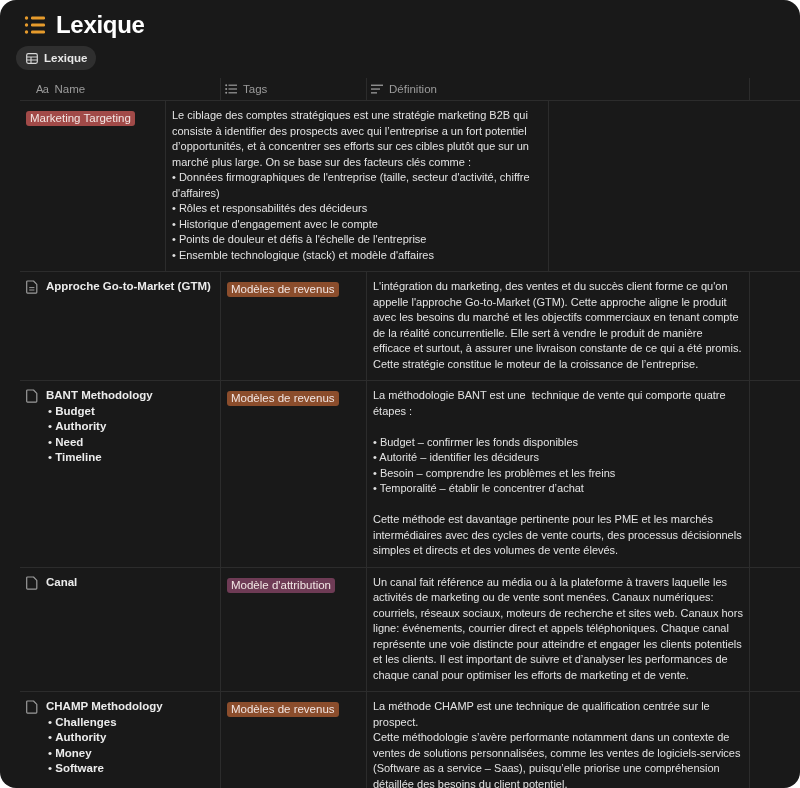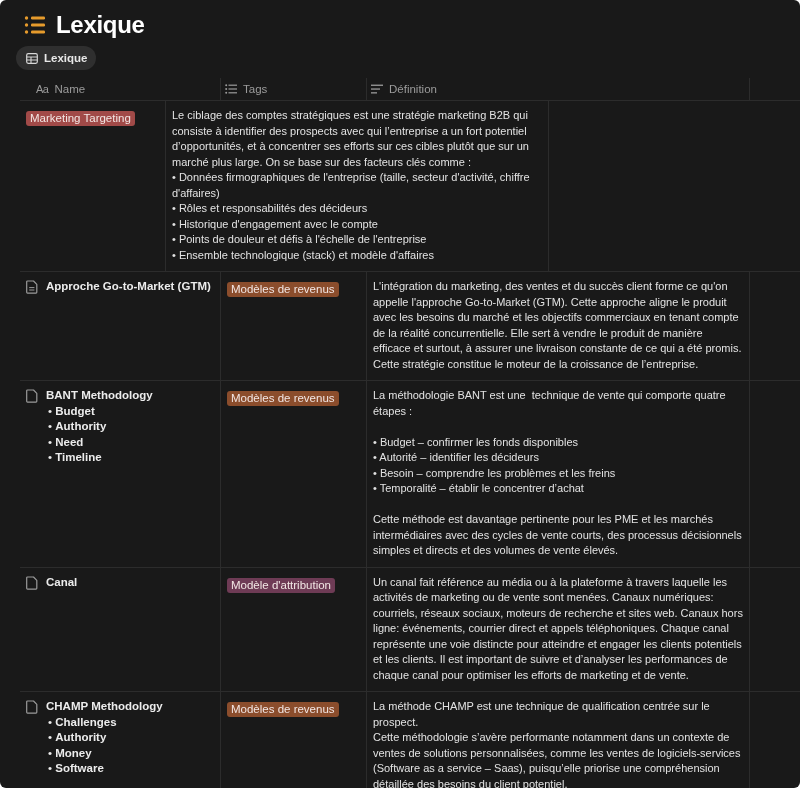--- a/index.html
+++ b/index.html
@@ -12,21 +12,21 @@
     height: 788px;
     overflow: hidden;
     font-family: "Liberation Sans", "DejaVu Sans", sans-serif;
   }
   .window {
     position: absolute;
     left: 0; top: 0;
     width: 800px;
     height: 788px;
     background: #191919;
-    border-radius: 6px;
+    border-radius: 16px;
     overflow: hidden;
     color: #e6e6e6;
   }
   .title-row {
     position: absolute;
     left: 24px;
     top: 10px;
     display: flex;
     align-items: center;
     height: 30px;

